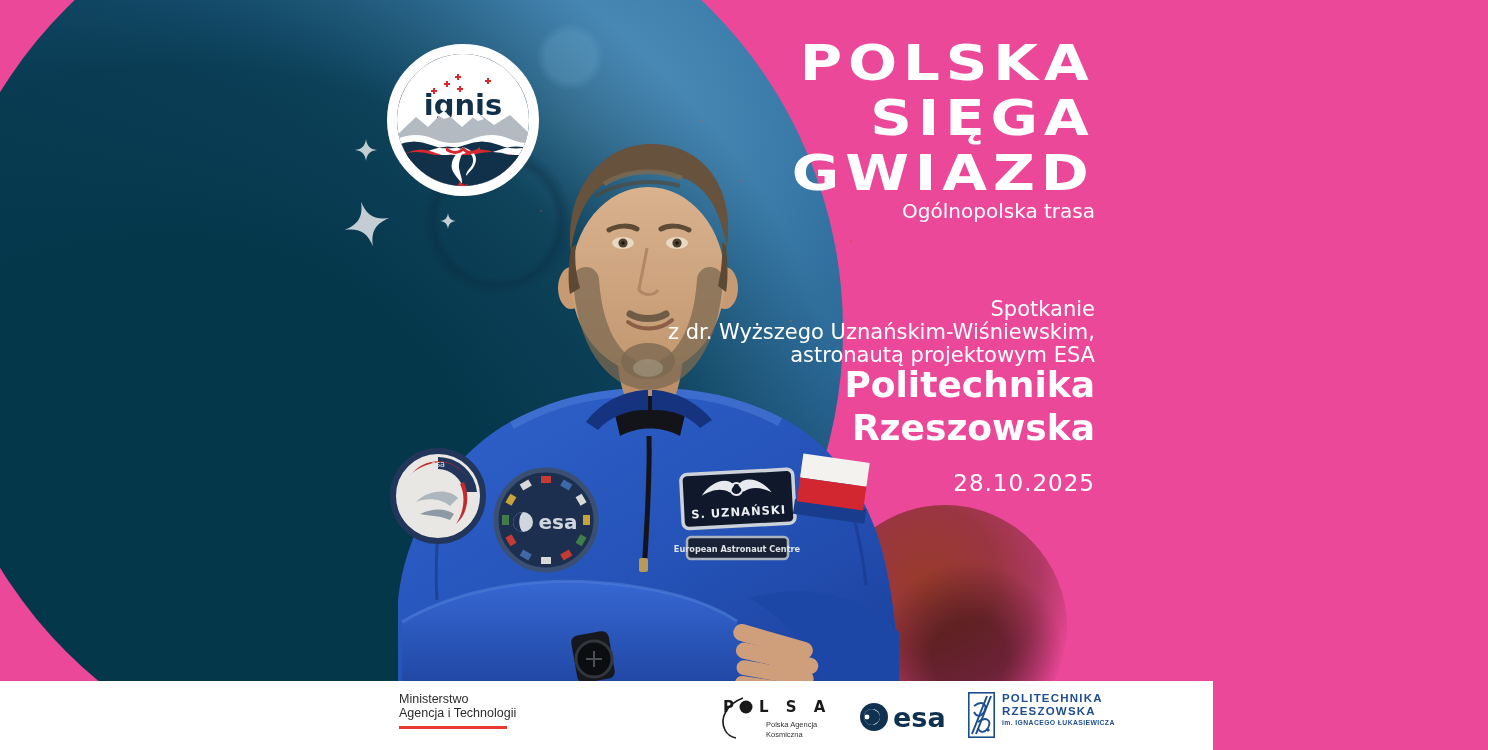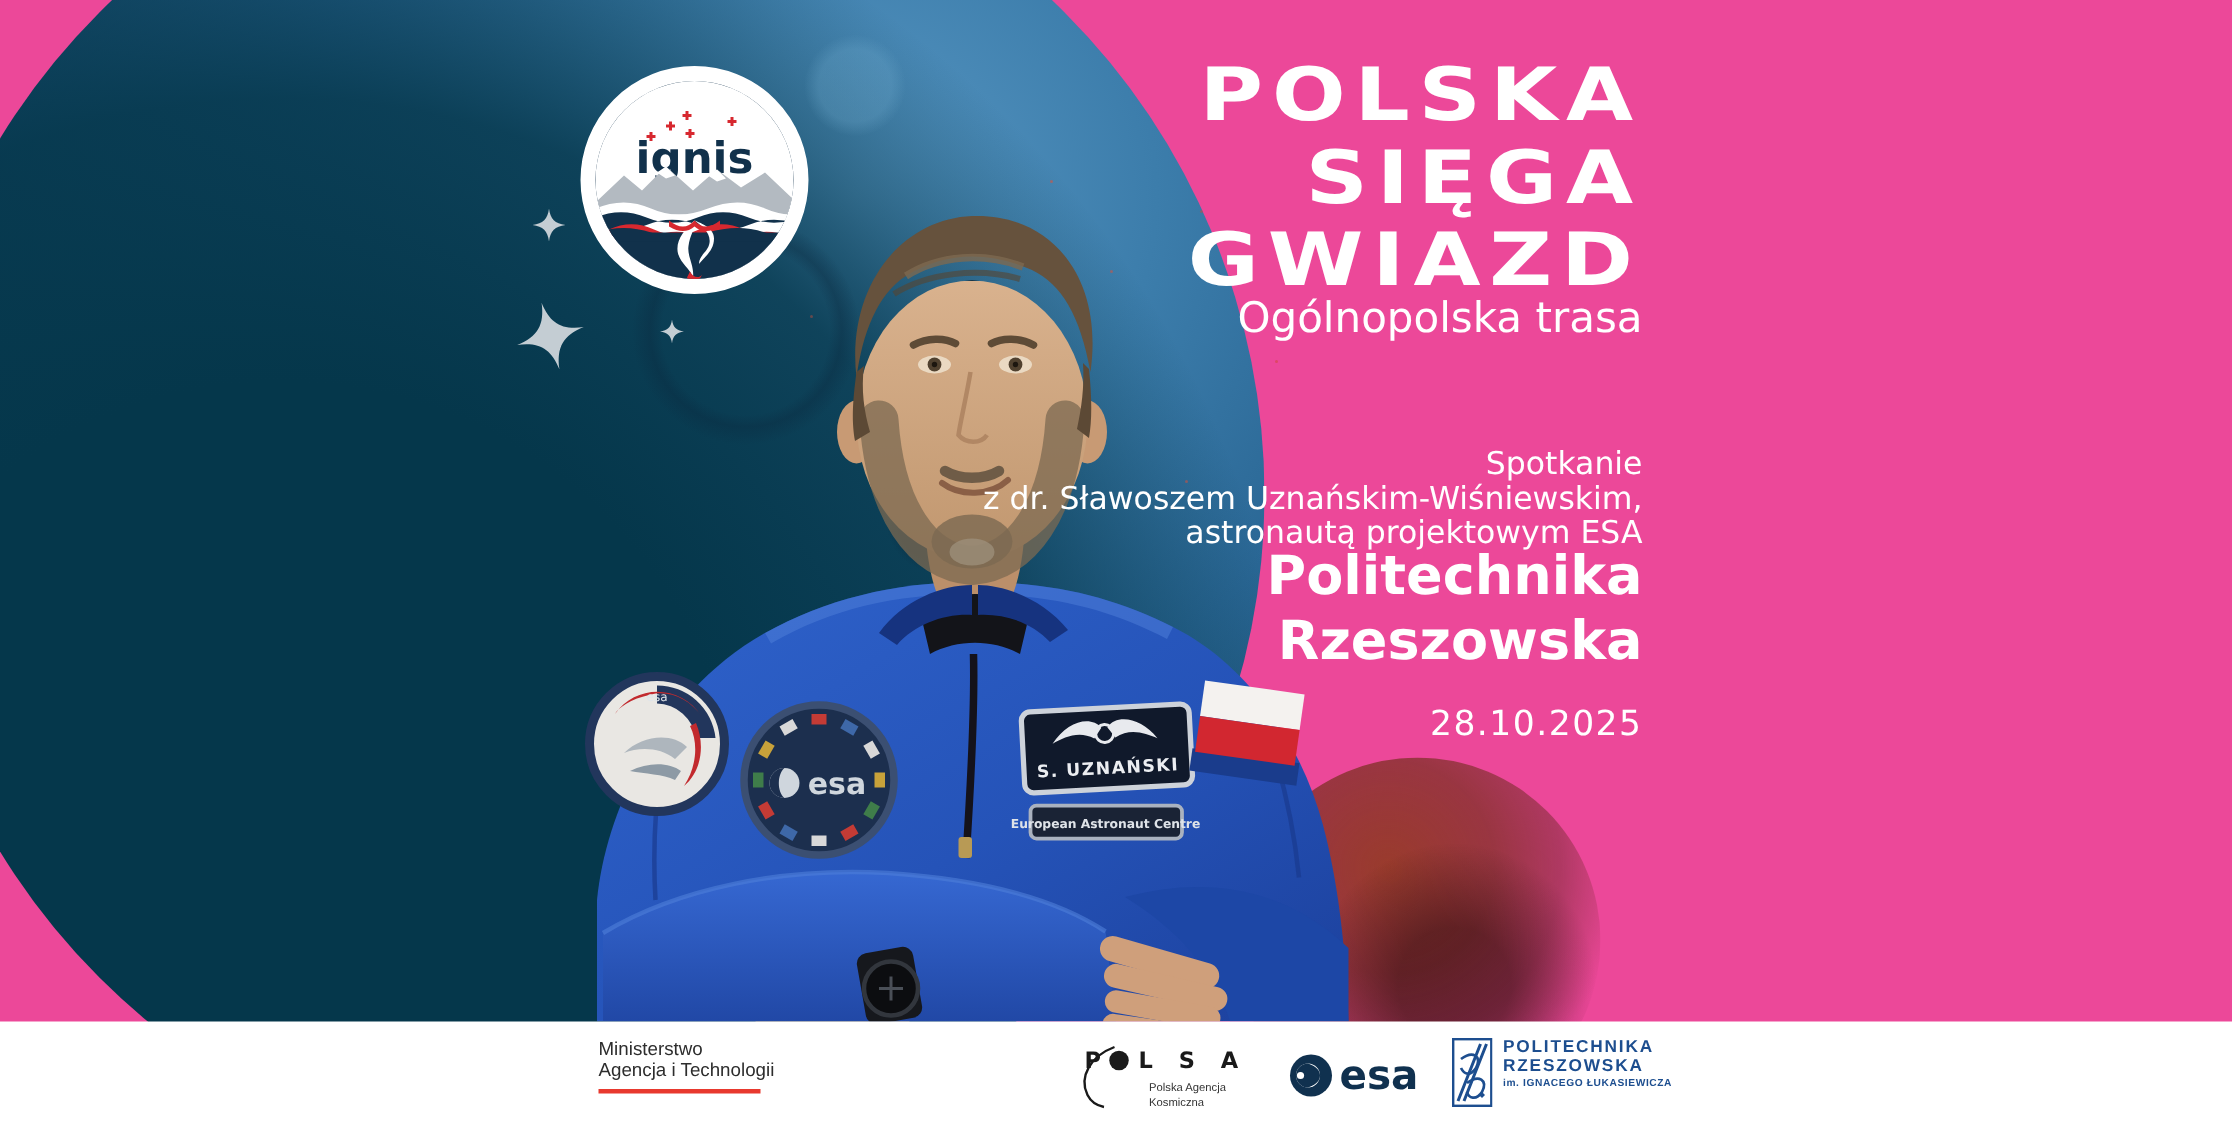--- a/index.html
+++ b/index.html
@@ -25,27 +25,27 @@
   .red-planet{position:absolute;left:823px;top:505px;width:244px;height:244px;border-radius:50%;
     background:
       radial-gradient(circle at 60% 62%, rgba(40,12,10,0.5) 0 18%, rgba(5,55,75,0) 45%),
       radial-gradient(circle at 42% 30%, rgba(146,58,35,0.92) 0%, rgba(118,46,28,0.7) 32%, rgba(92,36,24,0.42) 52%, rgba(5,55,75,0) 72%);}
   .sparkle{position:absolute;}
 
   
   .rcol{position:absolute;right:393px;color:#ffffff;text-align:right;white-space:nowrap;}
   .title{top:36px;font-size:49px;line-height:55px;font-weight:bold;letter-spacing:5px;
          transform:scaleX(1.18);transform-origin:100% 0;}
-  .subtitle{top:200px;font-size:28px;line-height:23px;font-weight:500;}
+  .subtitle{top:200px;font-size:20px;line-height:23px;font-weight:500;}
   .meeting{top:270px;font-size:21px;line-height:23px;font-weight:500;margin-top:28px;}
   .venue{top:363px;font-size:36px;line-height:43px;font-weight:bold;}
   .date{top:470px;font-size:23px;font-weight:500;letter-spacing:1px;text-align:right;}
 
   
-  .footer{position:absolute;left:0;top:681px;width:1488px;height:69px;background:#ffffff;}
+  .footer{position:absolute;left:0;top:681px;width:1213px;height:69px;background:#ffffff;}
   .ministry{position:absolute;top:11px;color:#2d2d2d;font-family:"Liberation Sans",sans-serif;
             font-size:12.5px;line-height:14px;}
   .ministry .bar{height:3px;background:#e8392e;margin-top:6px;}
   .m1{left:399px;} .m1 .bar{width:108px;}
   .m2{left:557px;} .m2 .bar{width:117px;}
   .polsa{position:absolute;left:713px;top:13px;}
   .esa-logo{position:absolute;left:858px;top:20px;display:flex;align-items:center;}
   .esa-word{font-family:"DejaVu Sans",sans-serif;font-weight:bold;font-size:27px;color:#10314f;
             letter-spacing:0;margin-left:3px;line-height:27px;}
   .prz{position:absolute;left:968px;top:11px;display:flex;}
@@ -238,21 +238,21 @@
   <div class="rcol title">
     <div>POLSKA</div>
     <div>SIĘGA</div>
     <div>GWIAZD</div>
   </div>
   <div class="rcol subtitle">
     <div>Ogólnopolska trasa</div>
   </div>
   <div class="rcol meeting">
     <div>Spotkanie</div>
-    <div>z dr. Sławoszem Uznańskim-Wiśniewskim,</div>
+    <div>z dr. Wyższego Uznańskim-Wiśniewskim,</div>
     <div>astronautą projektowym ESA</div>
   </div>
   <div class="rcol venue">
     <div>Politechnika</div>
     <div>Rzeszowska</div>
   </div>
   <div class="rcol date">28.10.2025</div>
 
   <div class="footer">
 

